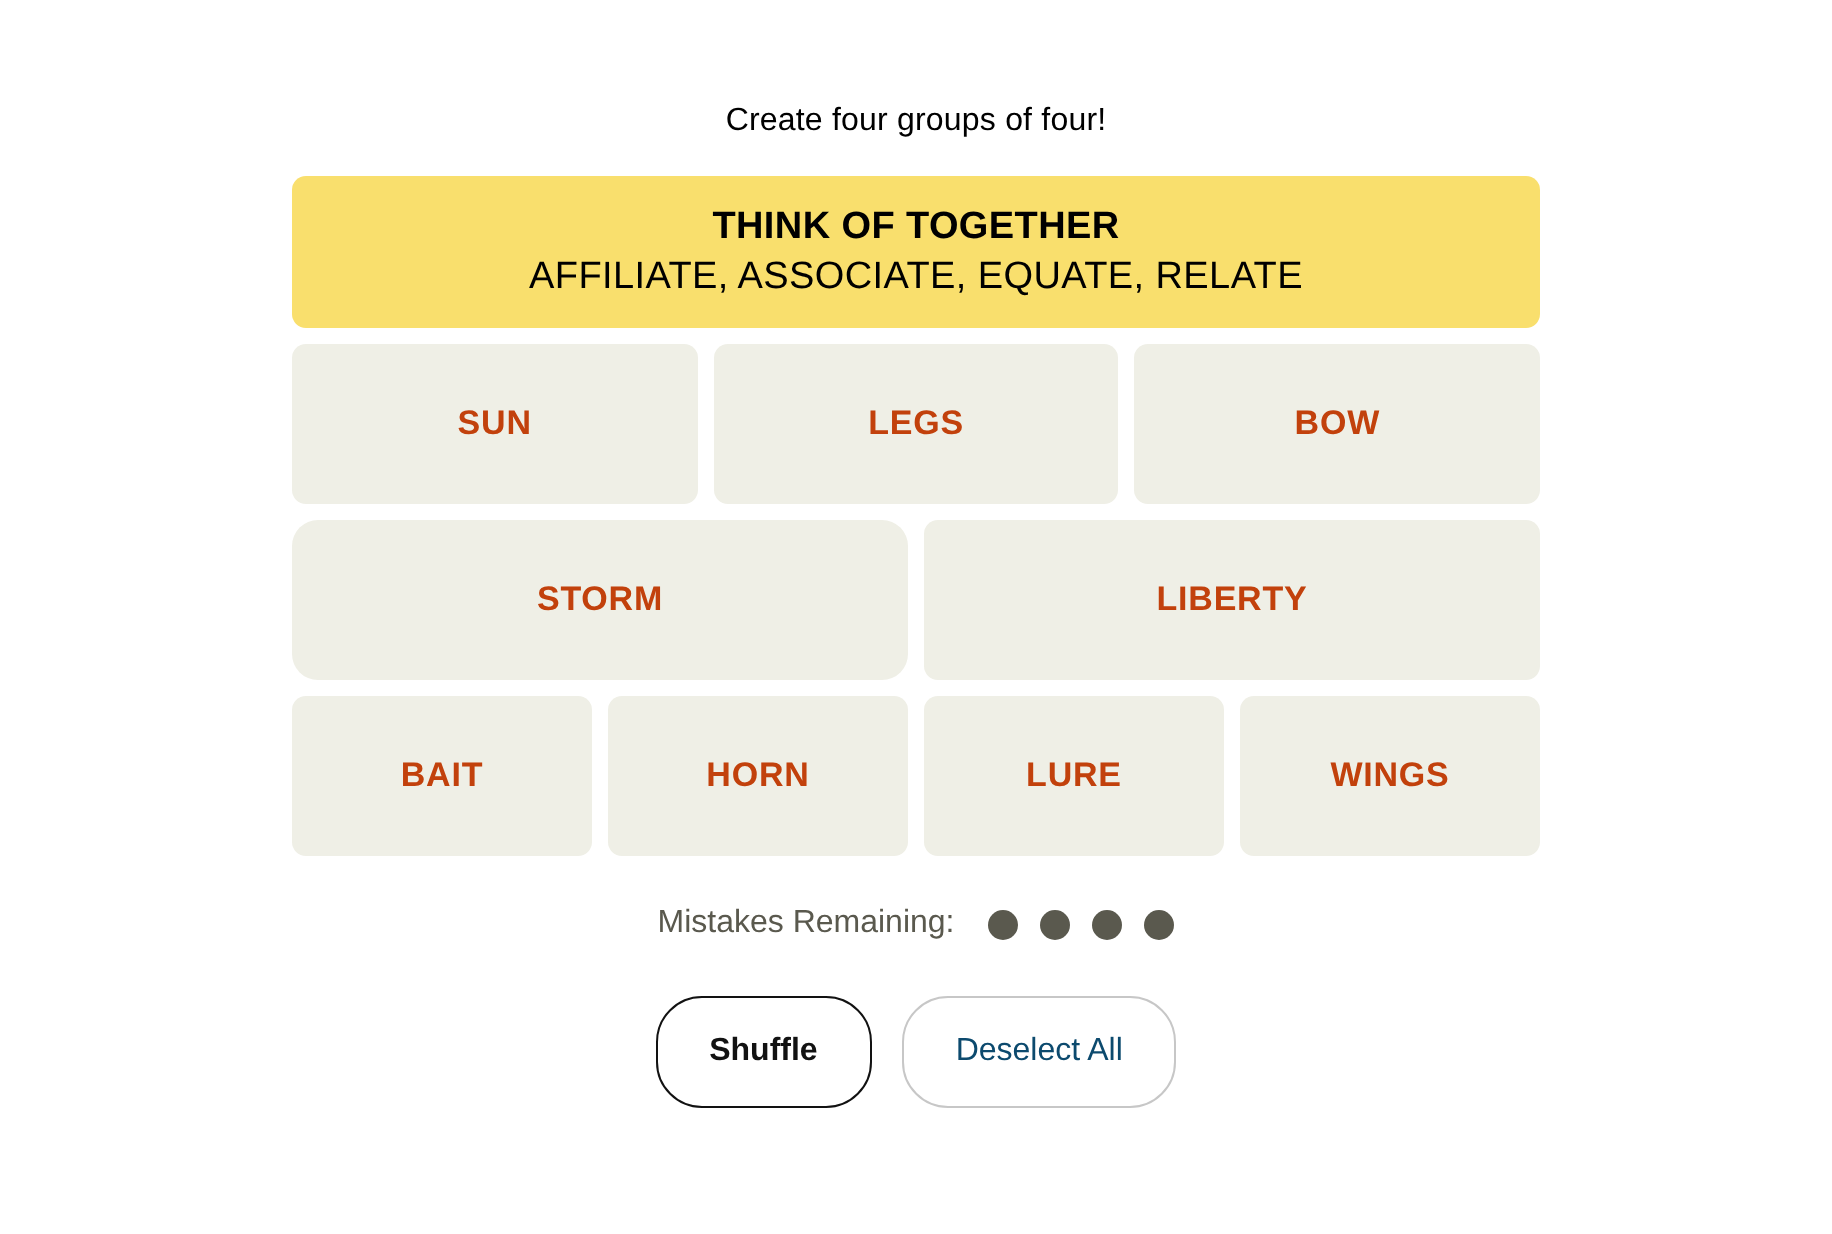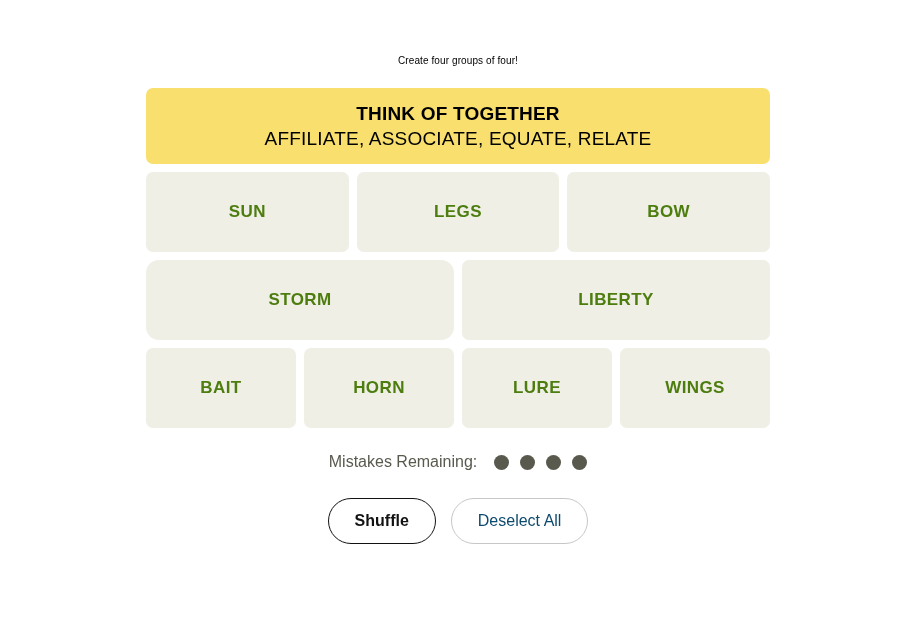--- a/index.html
+++ b/index.html
@@ -18,21 +18,21 @@
   .game {
     width: 916px;
     box-sizing: border-box;
     padding-top: 50px;
     display: flex;
     flex-direction: column;
     align-items: center;
   }
 
   .tagline {
-    font-size: 10px;
+    font-size: 16px;
     line-height: 22px;
     color: #000000;
     font-weight: 400;
     text-align: center;
     margin-bottom: 16px;
     letter-spacing: 0.1px;
   }
 
   .board {
     width: 624px;
@@ -75,21 +75,21 @@
     flex: 1 1 0;
     height: 80px;
     background: #efefe6;
     border-radius: 7px;
     display: flex;
     align-items: center;
     justify-content: center;
     font-size: 17px;
     font-weight: 700;
     letter-spacing: 0.4px;
-    color: #4d7c0f;
+    color: #c2410c;
     text-transform: uppercase;
     user-select: none;
     cursor: pointer;
     border: none;
     padding: 0;
     font-family: "Liberation Sans", sans-serif;
   }
 
   .mistakes {
     margin-top: 24px;
@@ -117,21 +117,21 @@
   }
 
   .actions {
     margin-top: 26px;
     display: flex;
     align-items: center;
     justify-content: center;
     gap: 15px;
   }
   .pill {
-    height: 46px;
+    height: 56px;
     box-sizing: border-box;
     padding: 0 26px;
     border-radius: 23px;
     background: #ffffff;
     font-size: 16px;
     font-family: "Liberation Sans", sans-serif;
     display: flex;
     align-items: center;
     justify-content: center;
     cursor: pointer;

